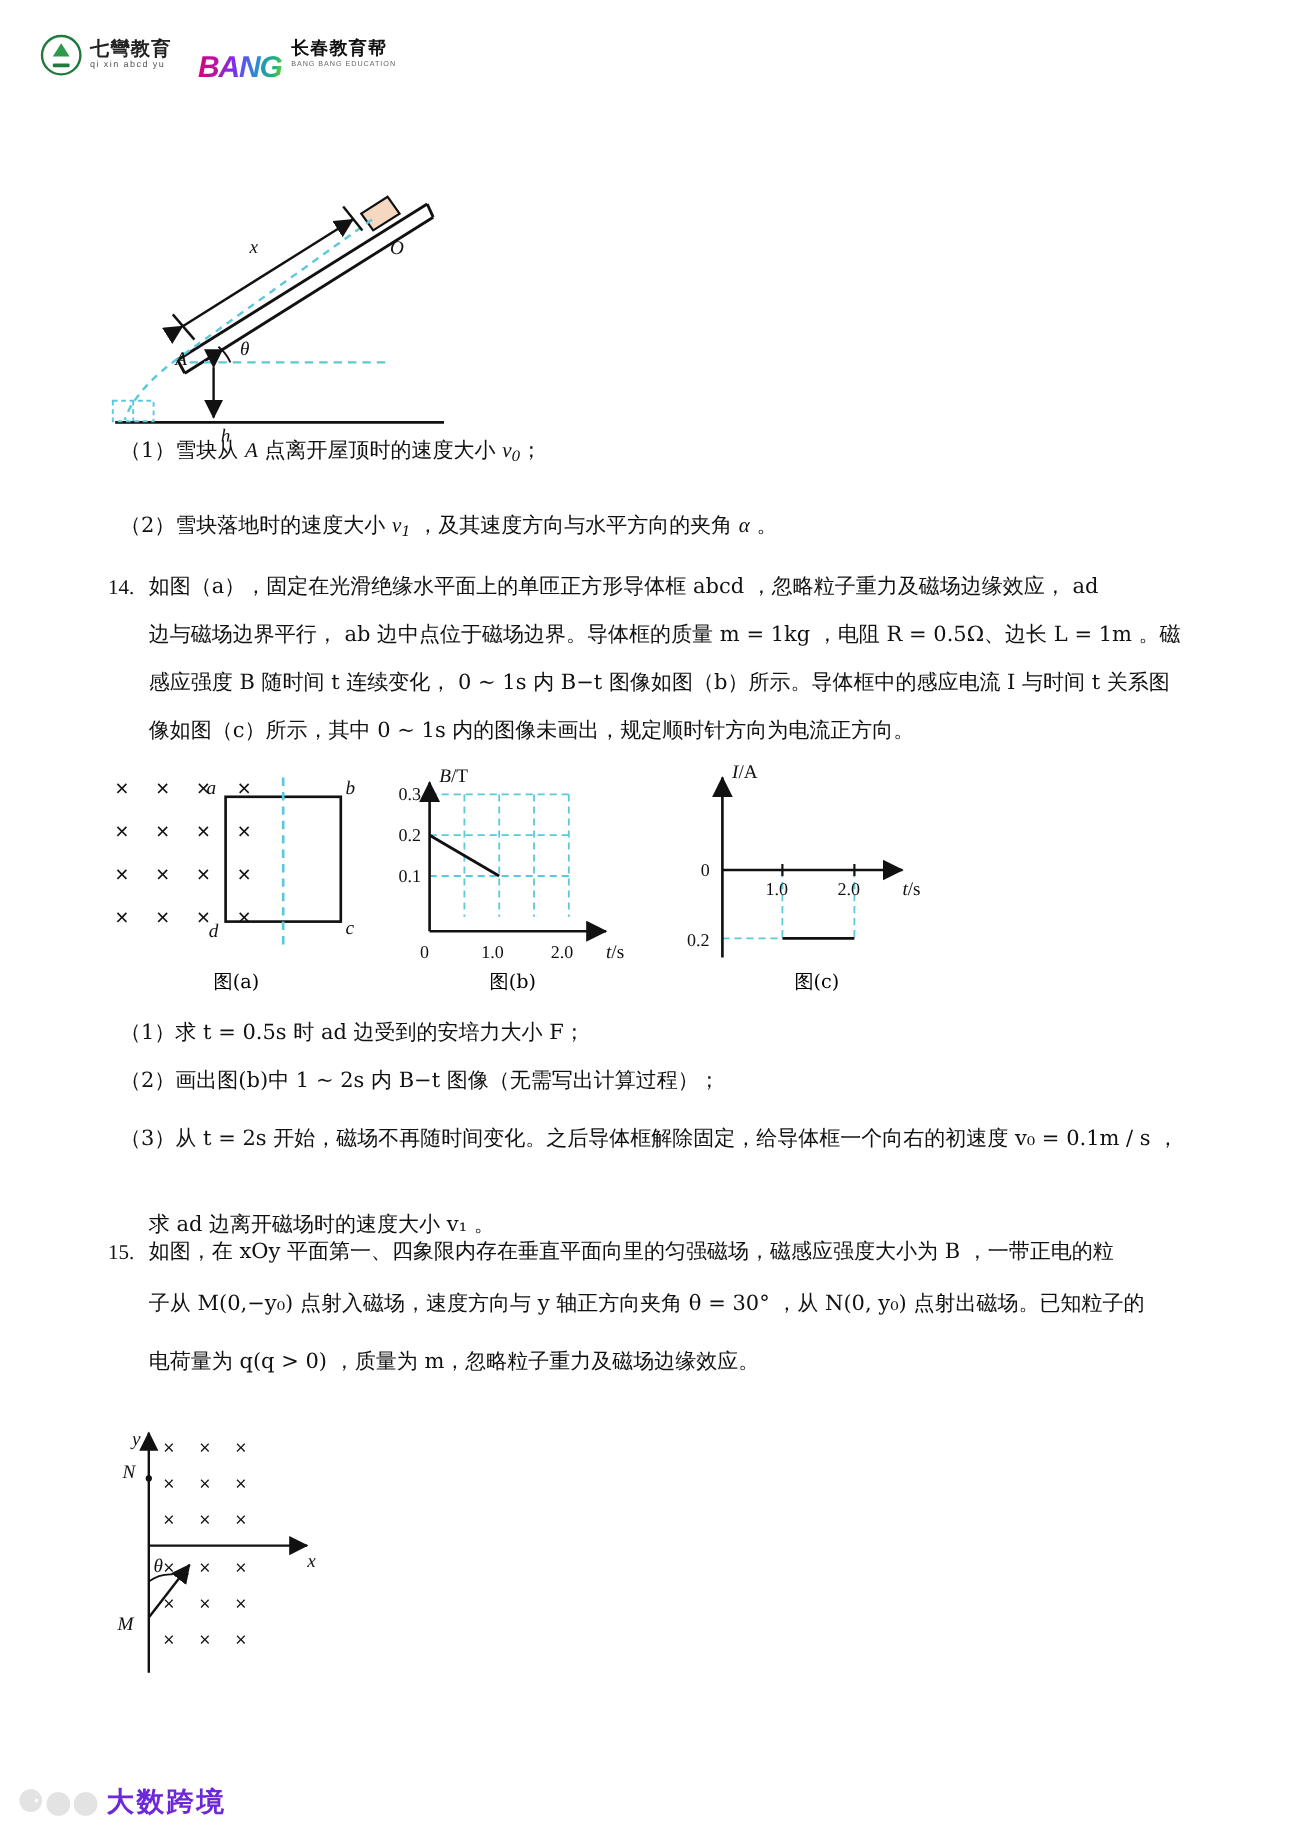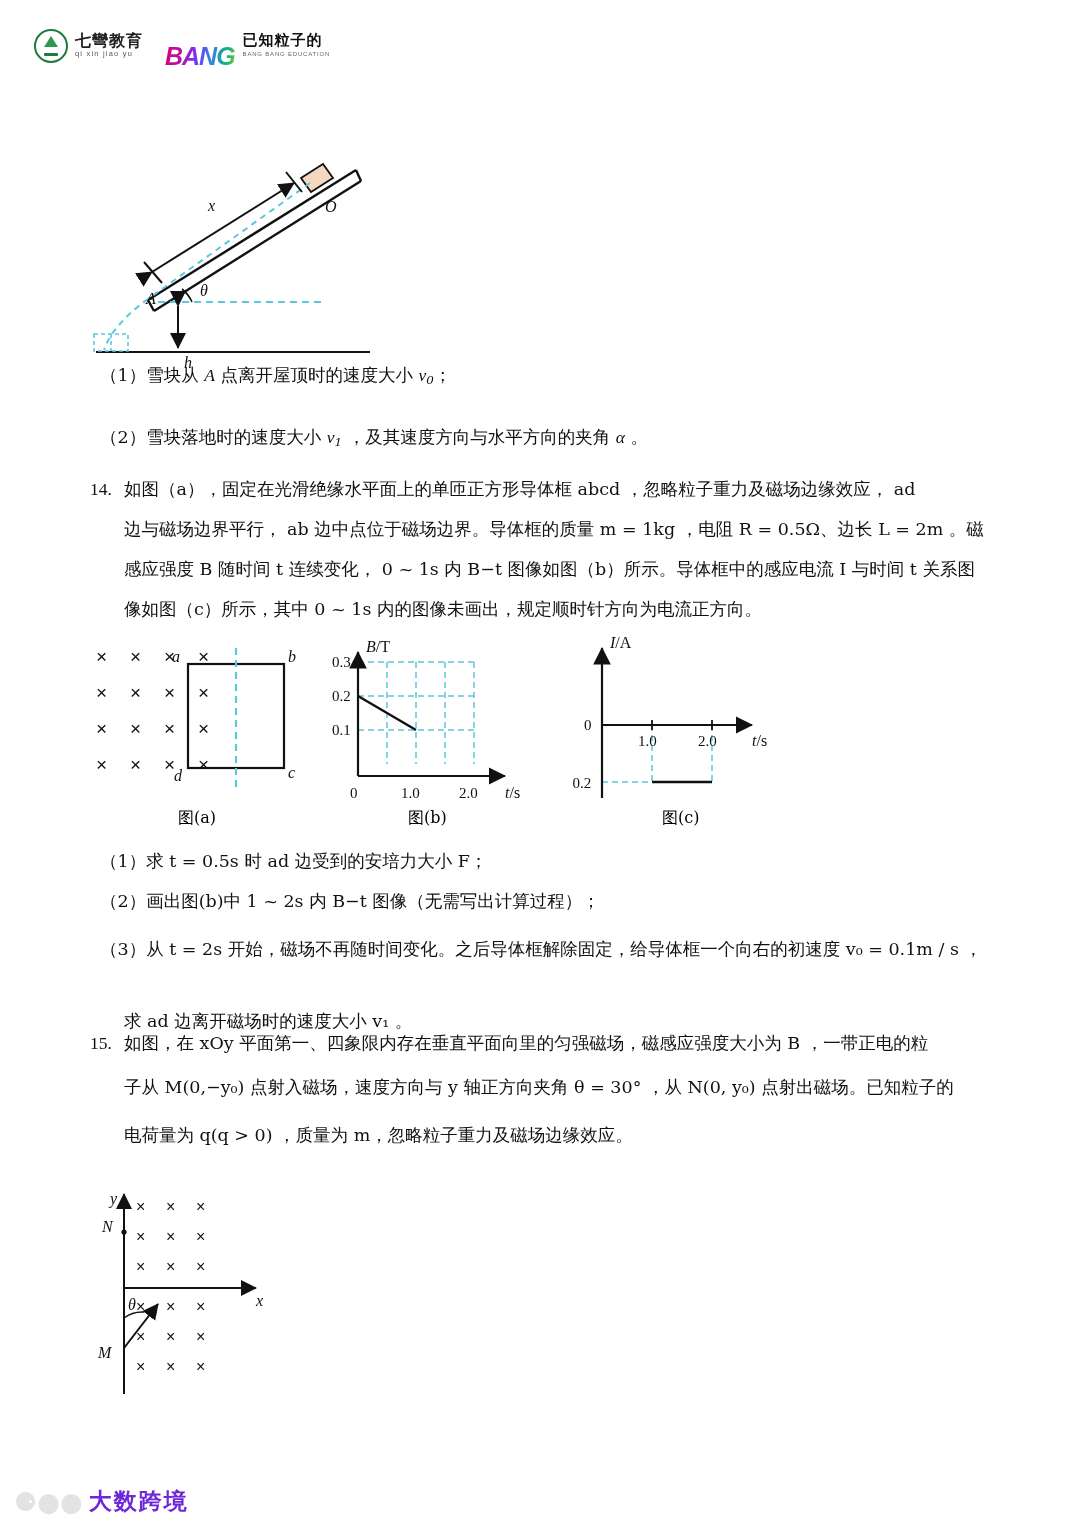--- a/index.html
+++ b/index.html
@@ -161,27 +161,27 @@
   .sv-ital { font-family: "Liberation Serif", serif; font-style: italic; font-size: 16px; fill: #111; }
 </style>
 </head>
 <body>
 
 <div class="header">
   <div class="logo-qixin">
     <div class="qixin-mark"></div>
     <div class="qixin-text">
       <div class="qixin-cn">七彎教育</div>
-      <div class="qixin-py">qi xin jiao yu</div>
+      <div class="qixin-py">qi xin abcd yu</div>
     </div>
   </div>
   <div class="logo-bang">
     <div class="bang-word">BANG</div>
     <div class="bang-text">
-      <div class="bang-cn">已知粒子的</div>
+      <div class="bang-cn">长春教育帮</div>
       <div class="bang-en">BANG BANG EDUCATION</div>
     </div>
   </div>
 </div>
 
 <div class="fig" style="left:88px; top:78px;">
   <svg width="300" height="290" viewBox="0 0 300 290">
 
     <line x1="8" y1="274" x2="282" y2="274" stroke="#111" stroke-width="2.2"></line>
 
@@ -226,21 +226,21 @@
 <div class="para" style="left:100px; top:362px; width:880px;">
   <span>（1）雪块从 </span><i class="ital">A</i><span> 点离开屋顶时的速度大小 </span><i class="ital">v</i><span class="sub">0</span><span>；</span>
 </div>
 
 <div class="para" style="left:100px; top:424px; width:880px;">
   <span>（2）雪块落地时的速度大小 </span><i class="ital">v</i><span class="sub">1</span><span> ，及其速度方向与水平方向的夹角 </span><i class="ital">α</i><span> 。</span>
 </div>
 
 <div class="para qnum" style="left:90px; top:476px; width:20px;">14.</div>
 <div class="para" style="left:124px; top:476px; width:865px;">如图（a），固定在光滑绝缘水平面上的单匝正方形导体框 abcd ，忽略粒子重力及磁场边缘效应， ad</div>
-<div class="para" style="left:124px; top:516px; width:865px;">边与磁场边界平行， ab 边中点位于磁场边界。导体框的质量 m = 1kg ，电阻 R = 0.5Ω、边长 L = 2m 。磁</div>
+<div class="para" style="left:124px; top:516px; width:865px;">边与磁场边界平行， ab 边中点位于磁场边界。导体框的质量 m = 1kg ，电阻 R = 0.5Ω、边长 L = 1m 。磁</div>
 <div class="para" style="left:124px; top:556px; width:865px;">感应强度 B 随时间 t 连续变化， 0 ~ 1s 内 B−t 图像如图（b）所示。导体框中的感应电流 I 与时间 t 关系图</div>
 <div class="para" style="left:124px; top:596px; width:865px;">像如图（c）所示，其中 0 ~ 1s 内的图像未画出，规定顺时针方向为电流正方向。</div>
 
 <div class="fig" style="left:92px; top:638px;">
   <svg width="220" height="160" viewBox="0 0 220 160">
     <g font-family="Liberation Sans, sans-serif" font-size="19" fill="#111">
       <text x="4" y="25">×</text>
         <text x="38" y="25">×</text>
         <text x="72" y="25">×</text>
         <text x="106" y="25">×</text>

